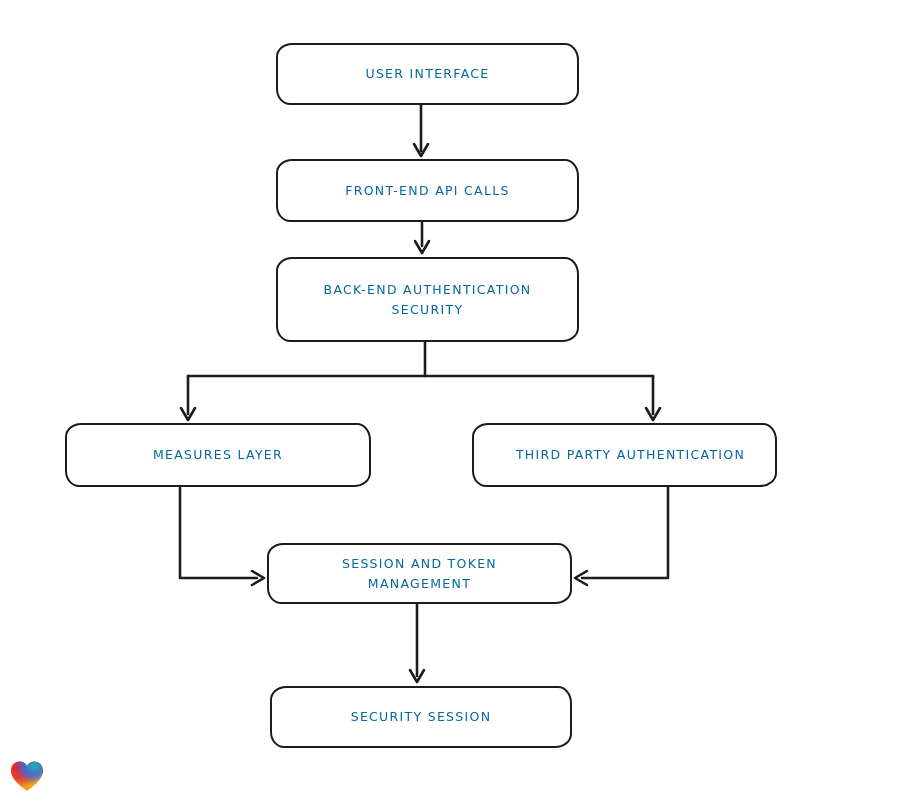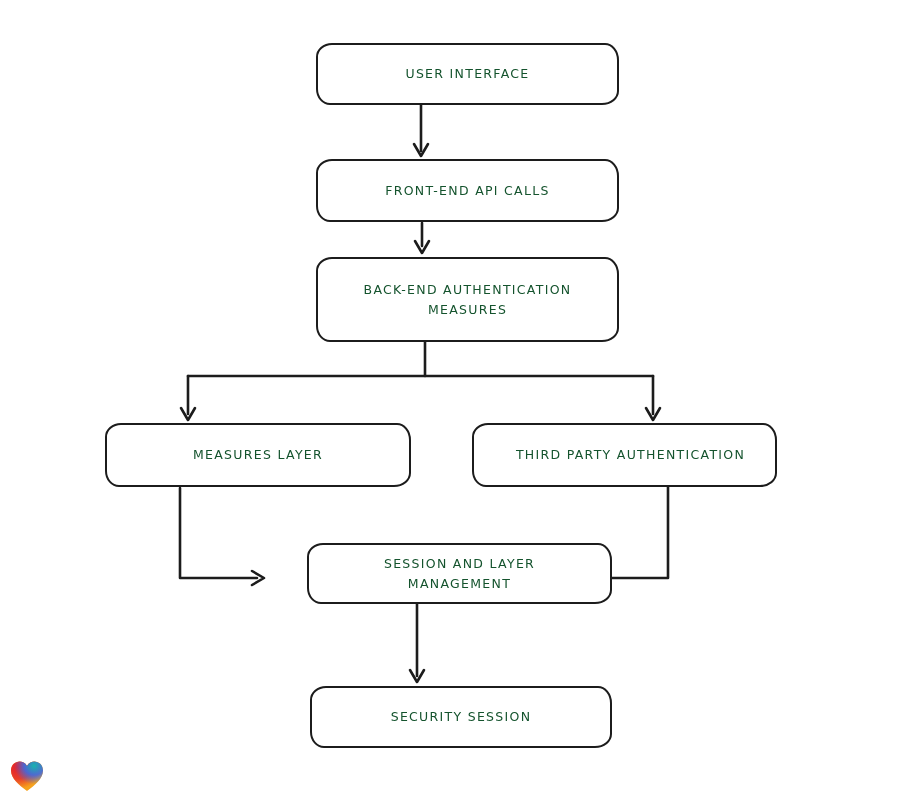--- a/index.html
+++ b/index.html
@@ -24,37 +24,36 @@
   }
   .node {
     position: absolute;
     box-sizing: border-box;
     background: #ffffff;
     border: 2.7px solid #1c1c1c;
     display: flex;
     align-items: center;
     justify-content: center;
     text-align: center;
-    color: #14532d;
+    color: #0369a1;
     font-size: 12.5px;
     letter-spacing: 1.3px;
     line-height: 1.55;
     z-index: 2;
-    margin-left: 40px;
   }
   
   .node { border-radius: 16px 14px 17px 14px / 14px 17px 14px 16px; }
   .node .label { display: inline-block; }
 
   #node-user-interface      { left: 276px; top: 43px;  width: 303px; height: 62px; }
   #node-front-end-api-calls { left: 276px; top: 159px; width: 303px; height: 63px; }
   #node-back-end-auth       { left: 276px; top: 257px; width: 303px; height: 85px; }
   #node-back-end-auth .label { max-width: 232px; }
   #node-database-layer      { left: 65px;  top: 423px; width: 306px; height: 64px; }
-  #node-third-party-auth    { left: 432px; top: 423px; width: 305px; height: 64px; padding-left: 12px; }
+  #node-third-party-auth    { left: 472px; top: 423px; width: 305px; height: 64px; padding-left: 12px; }
   #node-session-token       { left: 267px; top: 543px; width: 305px; height: 61px; }
   #node-session-token .label { max-width: 190px; }
   #node-security-measures   { left: 270px; top: 686px; width: 302px; height: 62px; }
 
   .logo {
     position: absolute;
     left: 9px;
     top: 760px;
     width: 36px;
     height: 33px;
@@ -100,33 +99,33 @@
 
   <div class="node" id="node-user-interface">
     <span class="label">USER INTERFACE</span>
   </div>
 
   <div class="node" id="node-front-end-api-calls">
     <span class="label">FRONT-END API CALLS</span>
   </div>
 
   <div class="node" id="node-back-end-auth">
-    <span class="label">BACK-END AUTHENTICATION MEASURES</span>
+    <span class="label">BACK-END AUTHENTICATION SECURITY</span>
   </div>
 
   <div class="node" id="node-database-layer">
     <span class="label">MEASURES LAYER</span>
   </div>
 
   <div class="node" id="node-third-party-auth">
     <span class="label">THIRD PARTY AUTHENTICATION</span>
   </div>
 
   <div class="node" id="node-session-token">
-    <span class="label">SESSION AND LAYER MANAGEMENT</span>
+    <span class="label">SESSION AND TOKEN MANAGEMENT</span>
   </div>
 
   <div class="node" id="node-security-measures">
     <span class="label">SECURITY SESSION</span>
   </div>
 
   <div class="logo">
     <svg width="36" height="33" viewBox="0 0 36 33">
       <defs>
         <radialGradient id="hg-red" cx="0.22" cy="0.18" r="0.75">

